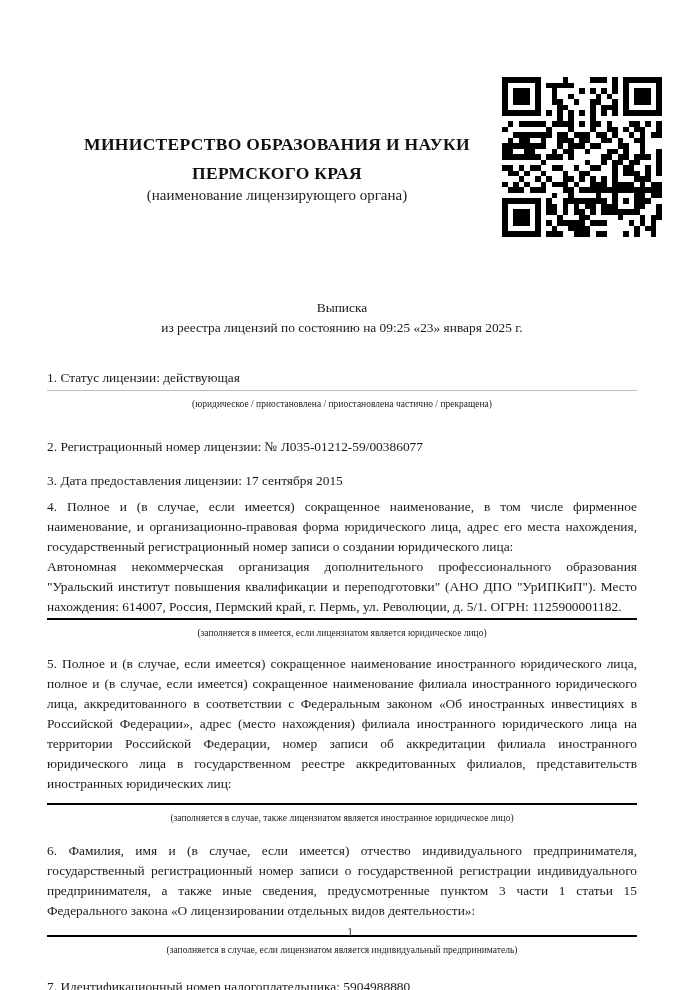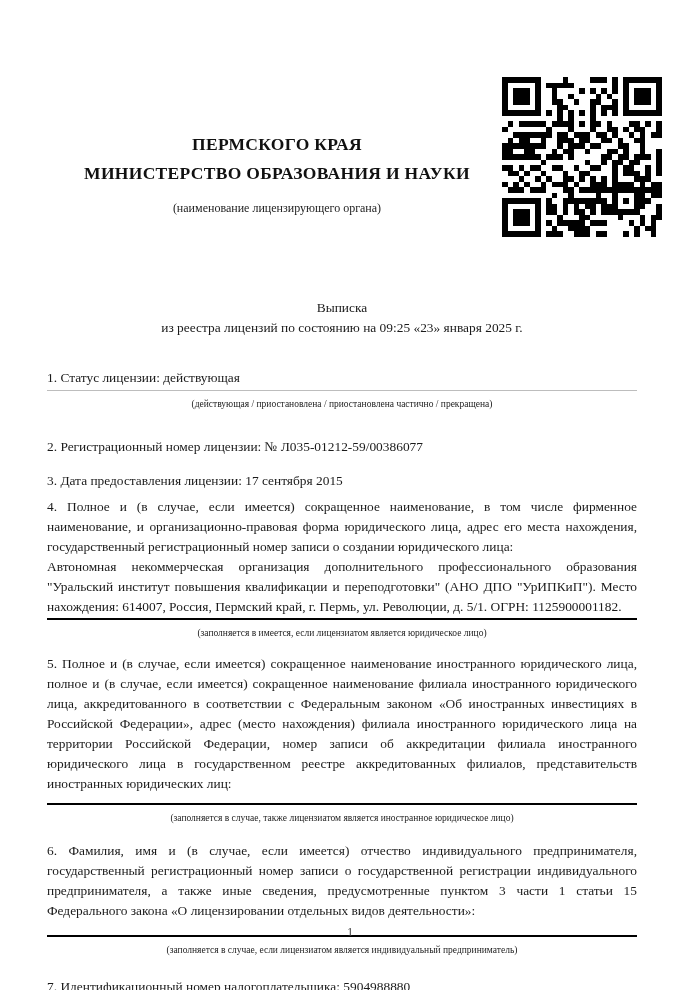--- a/index.html
+++ b/index.html
@@ -3,21 +3,21 @@
 <meta charset="utf-8">
 <style>
   html,body{margin:0;padding:0;background:#ffffff;}
   .page{
     position:relative;width:700px;height:990px;background:#fff;overflow:hidden;
     font-family:"Liberation Serif","DejaVu Serif",serif;color:#1a1a1a;
   }
   
   .header-block{position:absolute;left:42px;top:130px;width:470px;text-align:center;}
   .ministry-name{font-weight:bold;font-size:17.5px;line-height:29px;letter-spacing:.3px;color:#111;}
-  .ministry-caption{font-size:12px;line-height:12px;margin-top:14px;color:#222;}
+  .ministry-caption{font-size:15px;line-height:12px;margin-top:1px;color:#222;}
   .qr{position:absolute;left:502px;top:77px;width:160px;height:160px;}
   
   .content{position:absolute;left:47px;top:298px;width:590px;}
   .doc-title{text-align:center;font-size:13.4px;line-height:20px;}
   .item{font-size:13.4px;line-height:20px;}
   .item p{margin:0;text-align:justify;}
   .single{text-align:left;}
   .fill{border-top:2px solid #000;text-align:center;padding-top:2px;}
   .fill.light{border-top:1px solid #bdbdbd;}
   .note{font-size:9.5px;line-height:12px;color:#222;display:inline-block;}
@@ -34,22 +34,22 @@
   #item7{margin-top:18px;}
   .page-number{position:absolute;left:0;right:0;top:926px;text-align:center;font-size:11.5px;color:#333;}
 </style>
 </head>
 <body>
 
 <div class="page">
 
   <div class="header-block">
     <div class="ministry-name">
+      <div>МИНИСТЕРСТВО ОБРАЗОВАНИЯ И НАУКИ</div>
       <div>ПЕРМСКОГО КРАЯ</div>
-      <div>МИНИСТЕРСТВО ОБРАЗОВАНИЯ И НАУКИ</div>
     </div>
     <div class="ministry-caption">(наименование лицензирующего органа)</div>
   </div>
 
   <svg class="qr" viewBox="0 0 29 29" shape-rendering="crispEdges" fill="#000" aria-label="QR code">
       <rect width="29" height="29" fill="#fff"></rect>
       <rect x="0" y="0" width="1" height="1"></rect>
       <rect x="1" y="0" width="1" height="1"></rect>
       <rect x="2" y="0" width="1" height="1"></rect>
       <rect x="3" y="0" width="1" height="1"></rect>
@@ -480,21 +480,21 @@
   <div class="content">
 
     <div class="doc-title">
       <div>Выписка</div>
       <div>из реестра лицензий по состоянию на 09:25 «23» января 2025 г.</div>
     </div>
 
     <div class="item" id="item1">
       <p class="single">1. Статус лицензии: действующая</p>
       <div class="fill light">
-        <span class="note">(действующая / приостановлена / приостановлена частично / прекращена)</span>
+        <span class="note">(юридическое / приостановлена / приостановлена частично / прекращена)</span>
       </div>
     </div>
 
     <div class="item" id="item2">
       <p class="single">2. Регистрационный номер лицензии: № Л035-01212-59/00386077</p>
     </div>
 
     <div class="item" id="item3">
       <p class="single">3. Дата предоставления лицензии: 17 сентября 2015</p>
     </div>

